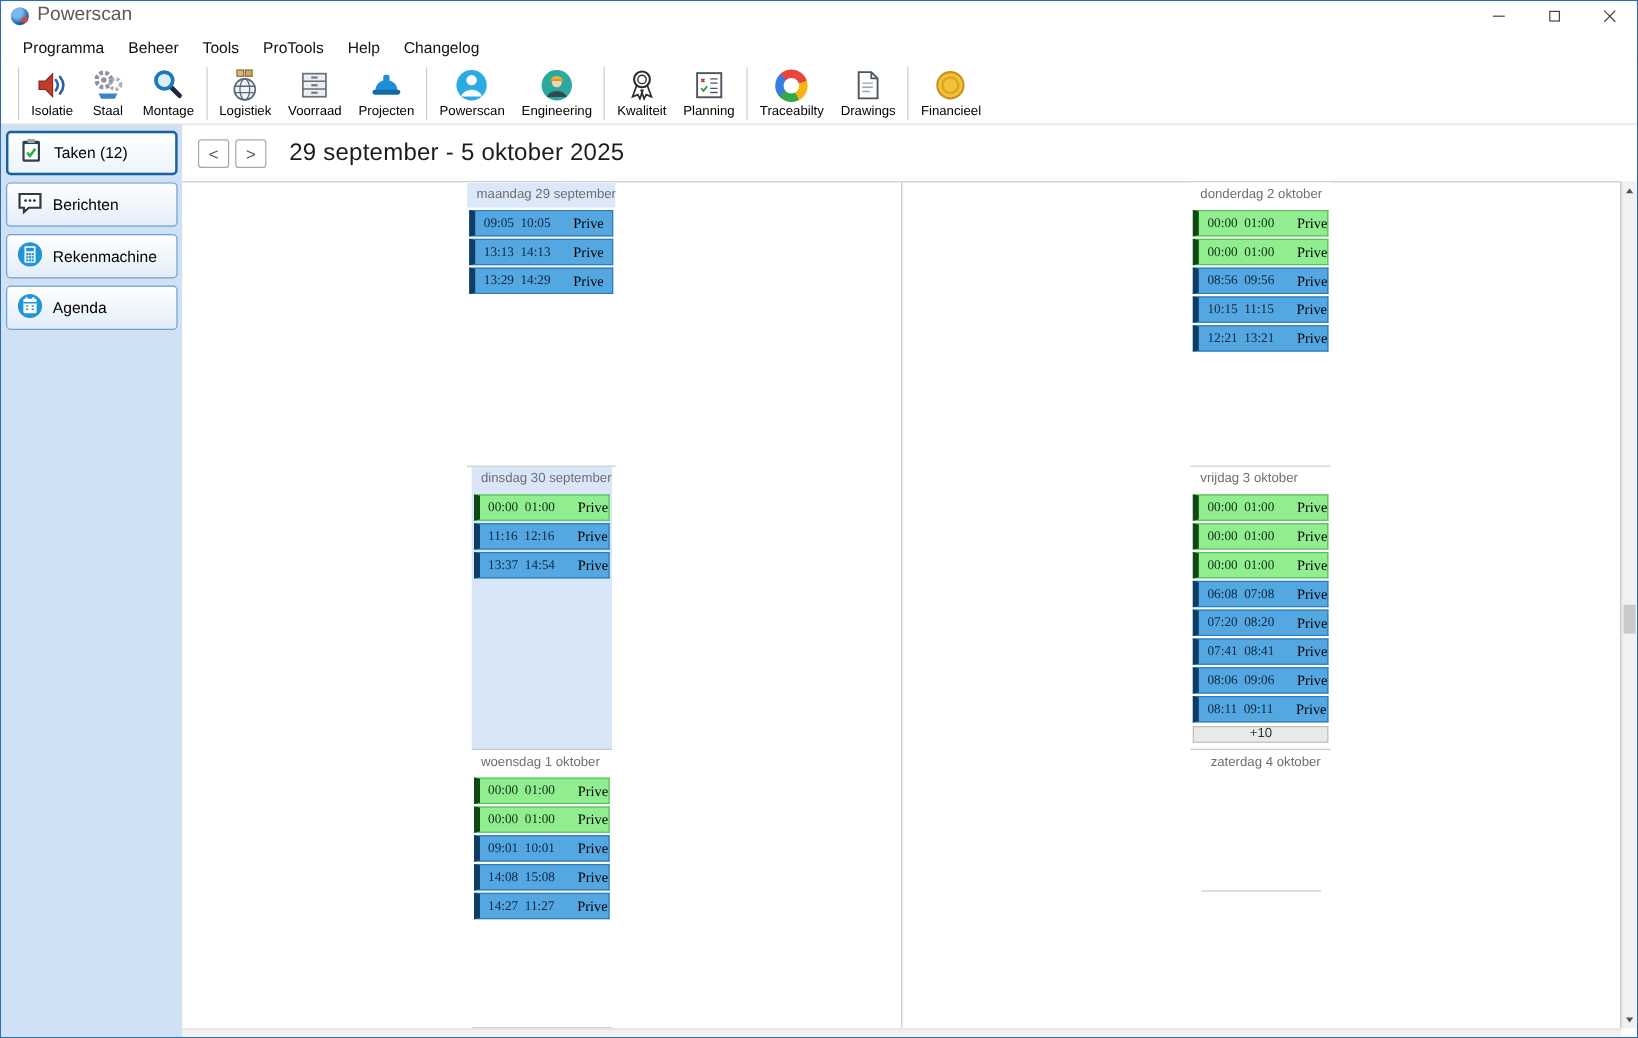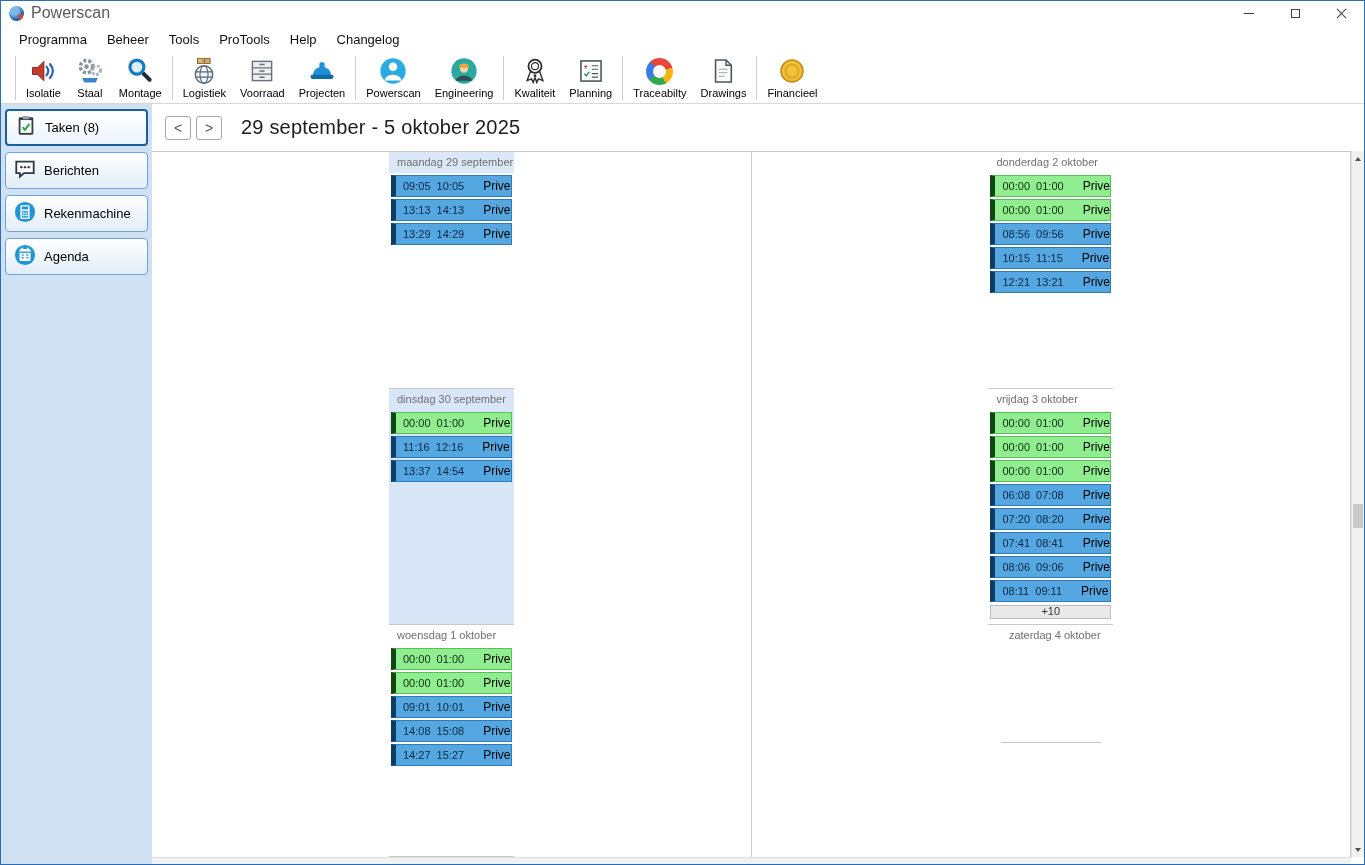--- a/index.html
+++ b/index.html
@@ -48,21 +48,21 @@
 
   
   .cal { position:absolute; left:0; right:13px; top:47px; bottom:7px; display:flex; border-top:1px solid #c9c9c9; }
   .cal-col { flex:1; display:flex; flex-direction:column; border-right:1px solid #c9c9c9; min-width:0;align-items:center; }
   .day { position:relative; border-bottom:1px solid #c9c9c9; overflow:hidden; background:#fff; }
   .day.today { background:#d9e6f8; }
   .day.hdr-hl .day-header { background:#dbe8f8; }
   .h237 { flex:0 0 237px; } .h236 { flex:0 0 236px; } .h118 { flex:0 0 118px; } .fill { flex:1; }
   .day-header { height:21px; line-height:21px; font-size:11px; color:#6f6f6f; padding-left:8px; }
   .events { padding:2px 2px 0 2px; display:flex; flex-direction:column; gap:2px; }
-  .event { height:22px; flex:0 0 22px; display:flex; align-items:center; border:1px solid; border-left-width:5px; padding-left:7px; cursor:default; }
+  .event { height:22px; flex:0 0 22px; display:flex; align-items:center; border:1px solid; border-left-width:5px; padding-left:7px; cursor:default;font-family:Liberation Serif, serif; }
   .event.blue { background:#54a7e0; border-color:#2e7cb8; border-left-color:#0e3c63; }
   .event.green { background:#90ee90; border-color:#58c058; border-left-color:#114811; }
   .ev-time { font-size:11px; color:#0c2742; white-space:pre; }
   .event.green .ev-time { color:#0f2d0f; }
   .ev-title { font-size:12px; color:#000; margin-left:19px; }
   .overflow { height:14px; flex:0 0 14px; margin-top:1px; background:#e9e9e9; border:1px solid #bdbdbd; font-size:11px; line-height:11px; text-align:center; color:#333; cursor:default; }
 
   
   .vscroll { position:absolute; top:47px; bottom:7px; right:0; width:13px; background:#f1f1f1; border-left:1px solid #dedede; }
   .scroll-btn { position:absolute; left:0; width:12px; height:15px; display:flex; align-items:center; justify-content:center; }
@@ -266,21 +266,21 @@
     <div class="sidebar">
       <div class="side-btn active">
         <span>
           <svg width="22" height="22" viewBox="0 0 24 24">
               <rect x="4" y="2.5" width="16" height="19" rx="1.5" fill="#34404c"></rect>
               <rect x="6" y="5.5" width="12" height="14" fill="#fff"></rect>
               <rect x="8.5" y="1" width="7" height="3.5" rx="1" fill="#97a3ae"></rect>
               <path d="M8.3 13.2l2.6 3 4.8-6.5" fill="none" stroke="#2dae48" stroke-width="2.4"></path>
             </svg>
         </span>
-        <span class="side-label">Taken (8)</span>
+        <span class="side-label">Taken (12)</span>
       </div>
       <div class="side-btn">
         <span>
           <svg width="22" height="22" viewBox="0 0 24 24">
               <path d="M2.5 4h19v12.5h-10.5l-4.5 4v-4H2.5z" fill="#fff" stroke="#2e3a44" stroke-width="2"></path>
               <circle cx="8" cy="10" r="1.3" fill="#2e3a44"></circle>
               <circle cx="12" cy="10" r="1.3" fill="#2e3a44"></circle>
               <circle cx="16" cy="10" r="1.3" fill="#2e3a44"></circle>
             </svg>
         </span>
@@ -377,21 +377,21 @@
                 </div>
                 <div class="event blue">
                   <span class="ev-time">09:01  10:01</span>
                   <span class="ev-title">Prive</span>
                 </div>
                 <div class="event blue">
                   <span class="ev-time">14:08  15:08</span>
                   <span class="ev-title">Prive</span>
                 </div>
                 <div class="event blue">
-                  <span class="ev-time">14:27  15:27</span>
+                  <span class="ev-time">14:27  11:27</span>
                   <span class="ev-title">Prive</span>
                 </div>
               </div>
           </div>
         </div>
         <div class="cal-col">
           <div class="day h237">
             <div class="day-header">donderdag 2 oktober</div>
             <div class="events">
                 <div class="event green">

